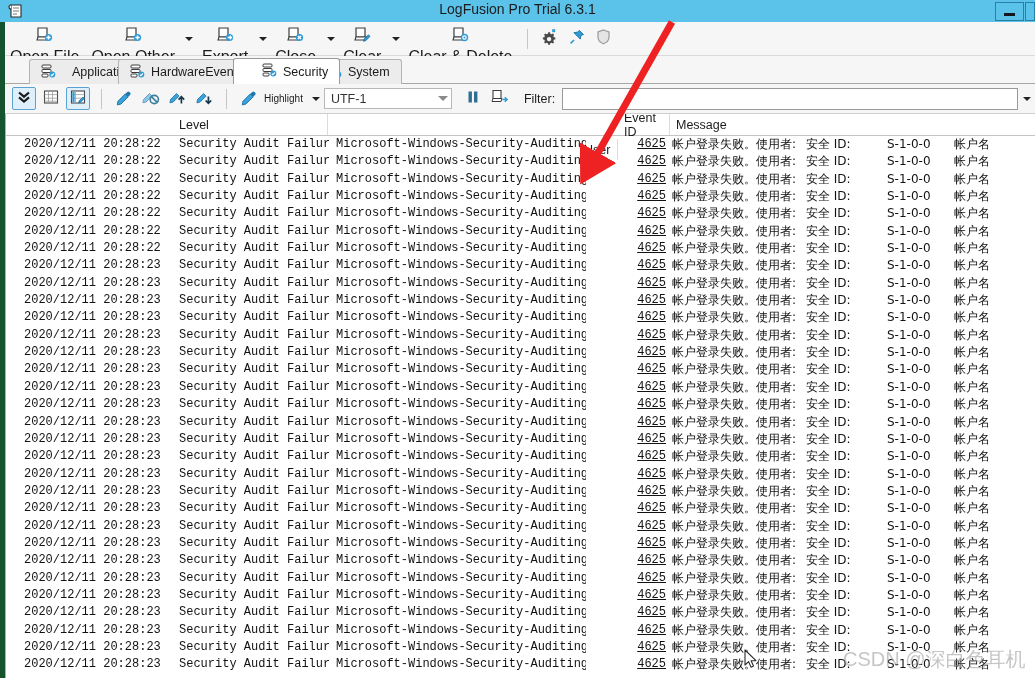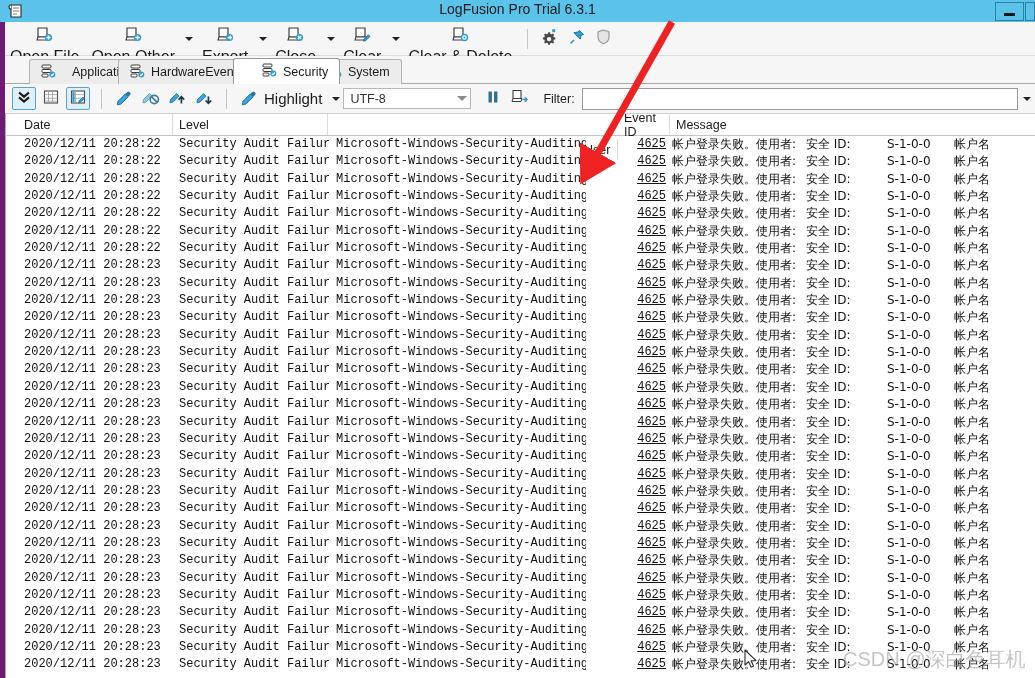--- a/index.html
+++ b/index.html
@@ -7,21 +7,21 @@
     margin: 0; padding: 0;
     width: 1035px; height: 678px;
     overflow: hidden;
     background: #ffffff;
     font-family: "Liberation Sans", sans-serif;
   }
 
   #app {
     position: relative;
     width: 1035px; height: 678px;
-    background: #701a75;
+    background: #14532d;
     overflow: hidden;
   }
 
   
   .titlebar {
     position: absolute; top: 0; left: 0;
     width: 1035px; height: 22px;
     background: #5bc3ea;
   }
   .titlebar-icon {
@@ -127,21 +127,21 @@
     border: 1px solid #5aa3d0;
     background: #dff0fa;
     border-radius: 2px;
   }
   .icobtn {
     width: 27px; height: 23px;
     display: flex; align-items: center; justify-content: center;
     cursor: default;
   }
   .hl-label {
-    font-size: 15px; color: #1b1b1b; margin-left: 2px; margin-right: 6px;
+    font-size: 10px; color: #1b1b1b; margin-left: 2px; margin-right: 6px;
     white-space: nowrap;
   }
   .combo {
     width: 128px; height: 21px;
     background: #fff;
     border: 1px solid #b8b8b8;
     display: flex; align-items: center;
     font-size: 12.5px; color: #333;
     padding-left: 6px;
     position: relative;
@@ -503,21 +503,21 @@
           <path d="M11.2 6 l2.1 -2.1 a1.5 1.5 0 0 1 2.1 0 l0.8 0.8 a1.5 1.5 0 0 1 0 2.1 l-2.1 2.1 z" fill="#1f77ad"></path>
         </svg>
       </span>
     </div>
     <span class="hl-label">Highlight</span>
     <div class="tbtn-arrow">
         <i class="caret-dn"></i>
       </div>
 
     <div class="combo">
-      <span>UTF-8</span>
+      <span>UTF-1</span>
       <span class="cbtn">
           <i class="chev"></i>
         </span>
     </div>
 
     <div class="icobtn" style="margin-left:8px;">
       <span>
         <svg width="16" height="16" viewBox="0 0 16 16">
           <rect x="3.5" y="2.5" width="3.4" height="11" fill="#2f6f91"></rect>
           <rect x="9" y="2.5" width="3.4" height="11" fill="#2f6f91"></rect>
@@ -536,21 +536,20 @@
 
     <span class="filter-label">Filter:</span>
     <div class="filter-box" title=""></div>
     <div class="filter-drop">
       <i class="caret-dn"></i>
     </div>
   </div>
 
   <div class="grid">
     <div class="hdr">
-      <div class="hcell" style="left:12px;  width:155px;">Date</div>
       <div class="hcell" style="left:167px; width:155px;">Level</div>
       <div class="hcell" style="left:572px; width:40px;margin-top:25px;">User</div>
       <div class="hcell" style="left:612px; width:52px;">Event ID</div>
       <div class="hcell" style="left:664px; width:366px; border-right:none;">Message</div>
     </div>
     <div class="rows" id="rows">
         <div class="row">
           <span class="cell c-date">2020/12/11 20:28:22</span>
           <span class="cell c-level">Security Audit Failure</span>
           <span class="cell c-src">Microsoft-Windows-Security-Auditing</span>

